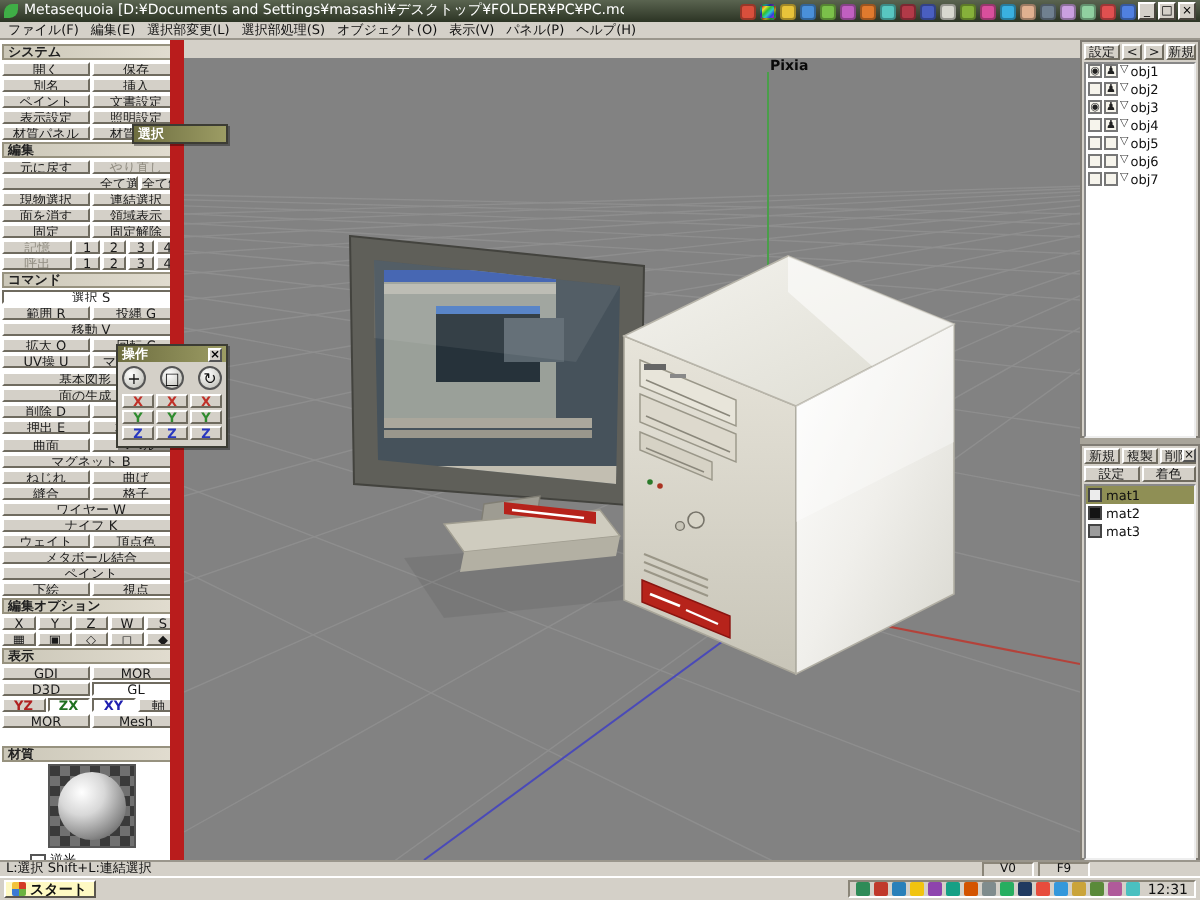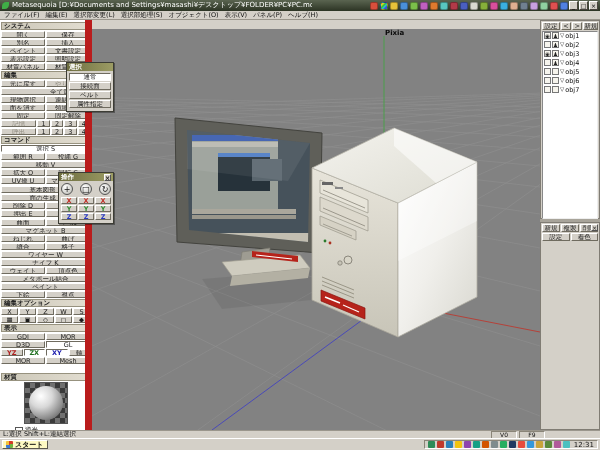--- a/index.html
+++ b/index.html
@@ -450,26 +450,20 @@
         <line x1="233" y1="268" x2="248" y2="274" stroke="#ffffff" stroke-width="1.4"></line>
         <line x1="251" y1="276" x2="267" y2="283" stroke="#ffffff" stroke-width="1.1"></line>
       </g>
     </svg>
     <div id="overlay-pixia">Pixia</div>
   </div>
 </div>
 
 <div id="selectpanel" class="fpanel">
   <div class="fp-title">選択</div>
-  <div class="body">
-      <div class="btn pressed" style="">通常</div>
-      <div class="btn" style="">接続面</div>
-      <div class="btn" style="">ベルト</div>
-      <div class="btn" style="">属性指定</div>
-    </div>
 </div>
 
 <div id="manippanel" class="fpanel">
   <div class="fp-title">
     <span>操作</span>
     <span class="fp-close">×</span>
   </div>
   <div class="body">
     <div class="circrow" id="manip-tools">
         <span class="circ">+</span>
@@ -553,20 +547,34 @@
     <div id="mat-close">×</div>
     <div id="mathead">
         <div class="rhead">
           <div class="btn" style="flex: 1 1 0%;">新規</div>
           <div class="btn" style="flex: 1 1 0%;">複製</div>
           <div class="btn" style="flex: 1 1 0%;">削除</div>
         </div>
         <div class="rhead">
           <div class="btn" style="flex: 1 1 0%;">設定</div>
           <div class="btn" style="flex: 1 1 0%;">着色</div>
+        </div>
+      </div>
+    <div class="rlist" id="matlist">
+        <div class="mrow selected">
+          <span class="msw" style="background: rgb(236, 236, 236);"></span>
+          <span class="oname">mat1</span>
+        </div>
+        <div class="mrow">
+          <span class="msw" style="background: rgb(20, 20, 20);"></span>
+          <span class="oname">mat2</span>
+        </div>
+        <div class="mrow">
+          <span class="msw" style="background: rgb(156, 156, 156);"></span>
+          <span class="oname">mat3</span>
         </div>
       </div>
   </div>
 </div>
 
 <div id="statusbar">
   <span id="status-hint">L:選択  Shift+L:連結選択</span>
   <span id="status-cells">
       <span class="scell">V0</span>
       <span class="scell">F9</span>

